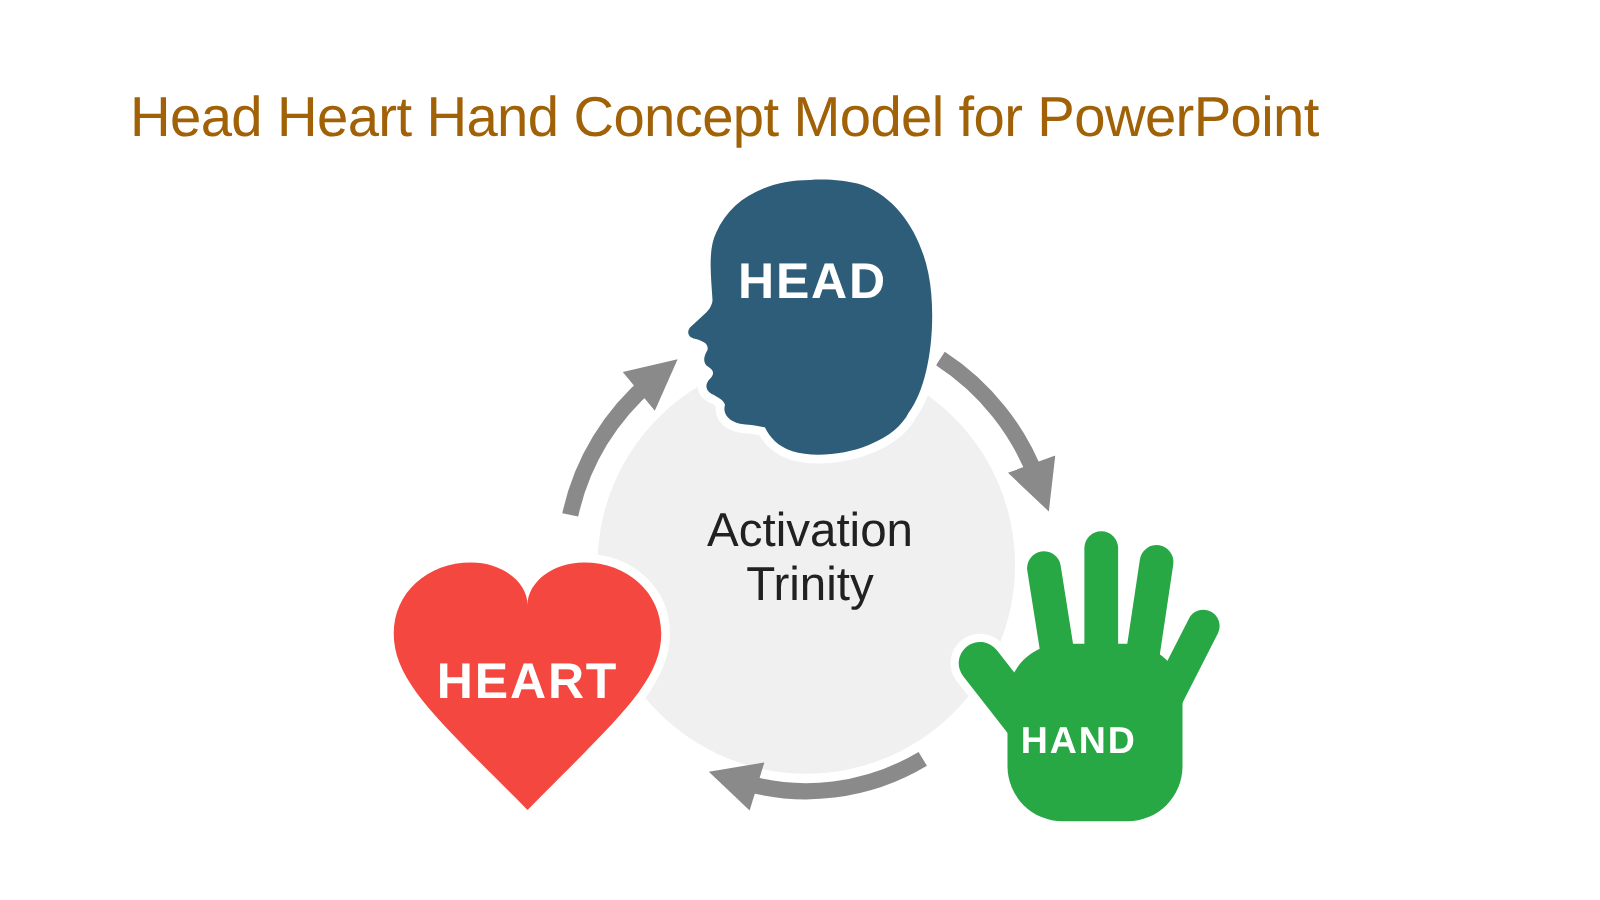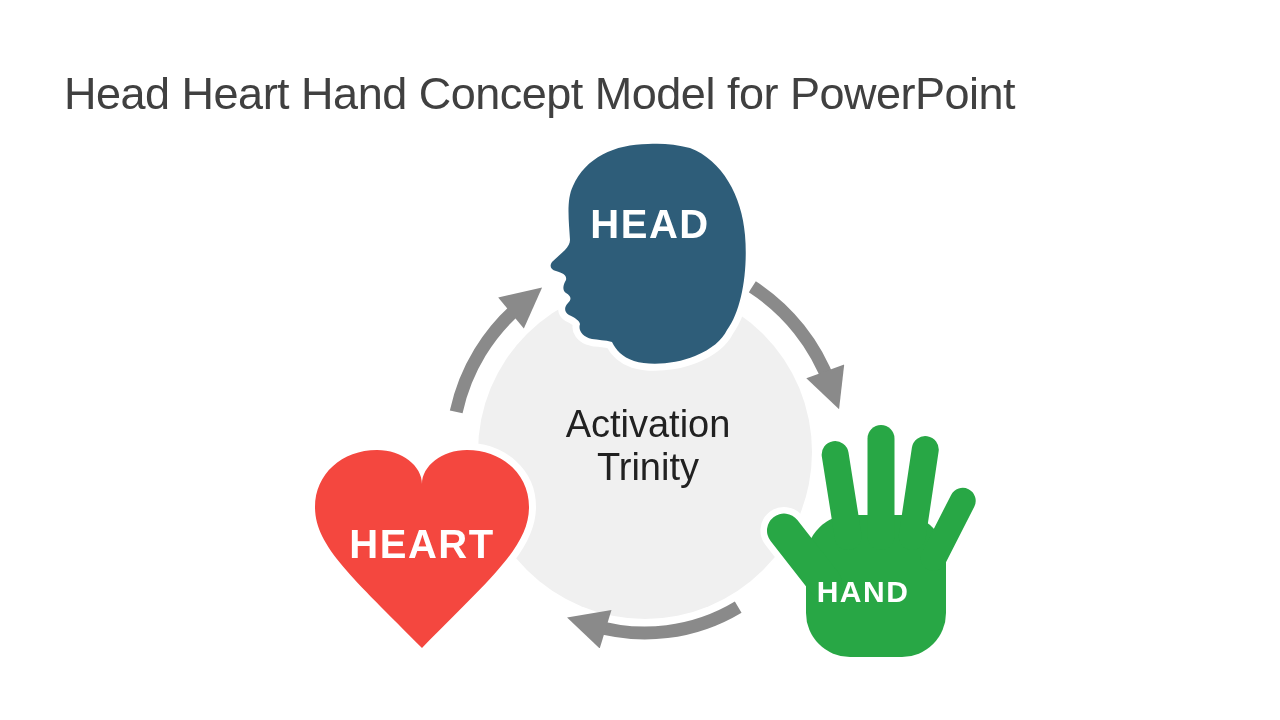--- a/index.html
+++ b/index.html
@@ -37,21 +37,21 @@
   .center-label {
     font-family: "Liberation Sans", sans-serif;
     font-weight: 400;
   }
 </style>
 </head>
 <body>
 
 <div class="slide">
 
-  <h1 class="title" style="color: #404040;">Head Heart Hand Concept Model for PowerPoint</h1>
+  <h1 class="title" style="color: #a16207; margin-left: 40px;">Head Heart Hand Concept Model for PowerPoint</h1>
 
   <svg class="diagram" width="1280" height="720" viewBox="0 0 1280 720">
 
     <defs>
       <marker id="arrowhead" viewBox="0 0 10 10" refX="3.5" refY="5" markerWidth="3.2" markerHeight="3.1" orient="auto">
         <path d="M 0 0 L 10 5 L 0 10 Z" fill="#8A8A8A"></path>
       </marker>
 
       <g id="hand-shape">
         <rect x="806" y="515" width="140" height="142" rx="44"></rect>

